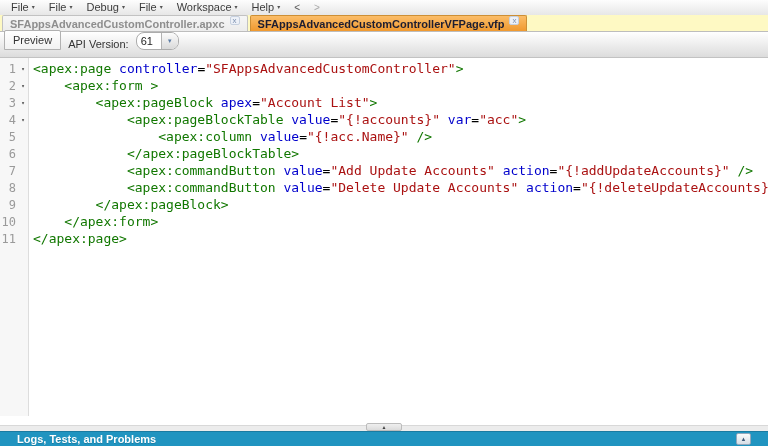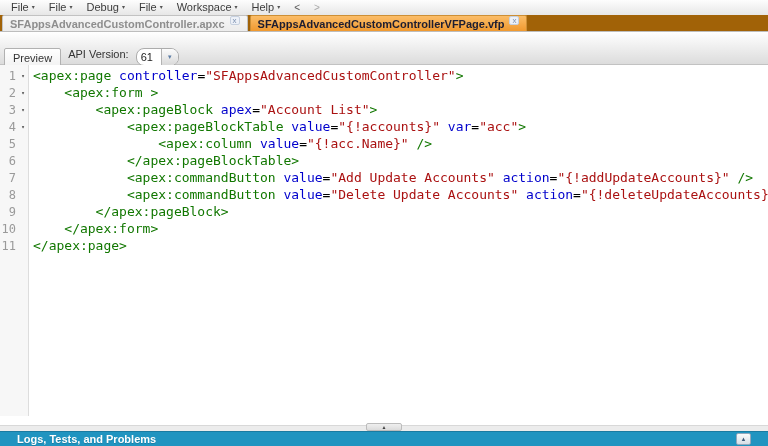--- a/index.html
+++ b/index.html
@@ -16,34 +16,34 @@
   
   .menubar{flex:none;height:15px;background:linear-gradient(#fdfdfd,#e7e7e7);
            display:flex;align-items:center;padding-left:4px;font-size:11px;color:#3c3c3c}
   .menu-items{display:flex;align-items:flex-end}
   .menu-item{display:flex;align-items:center;gap:3px;padding:0 7px;cursor:default;line-height:15px}
   .menu-caret{font-size:6px;color:#555;line-height:15px}
   .nav-arrow{padding:0 7px;font-size:10px;color:#555;line-height:15px}
   .nav-arrow.dim{color:#a8a8a8}
 
   
-  .tabstrip{flex:none;height:17px;background:#a16207;border-bottom:1px solid #bdbdbd;
+  .tabstrip{flex:none;height:17px;background:#fef9c3;border-bottom:1px solid #bdbdbd;
             display:flex;align-items:flex-end;padding-left:2px;gap:2px}
   .tab{height:16px;display:flex;align-items:center;font-size:11px;font-weight:bold;
        padding:0 7px;border:1px solid #c2c2c2;border-bottom:none;border-radius:2px 2px 0 0;cursor:default}
   .tab.inactive{background:linear-gradient(#f6f6f6,#ececec);color:#8e8e8e}
   .tab.active{background:linear-gradient(var(--active-tab-top),var(--active-tab-bottom));
               color:#1d1d30;border-color:#cd8f35}
   .tab-close{margin-left:5px;width:10px;height:9px;line-height:7px;font-size:8px;font-weight:normal;
              text-align:center;background:#edf1f8;color:#7b8fae;border:1px solid #c6d0df;
              border-radius:2px;position:relative;top:-3px;cursor:pointer}
 
   
   .toolbar{flex:none;height:26px;background:linear-gradient(#ffffff,#dcdcdc);
-           border-bottom:1px solid #c2c2c2;display:flex;align-items:flex-start;padding:16px 4px;gap:7px}
+           border-bottom:1px solid #c2c2c2;display:flex;align-items:flex-end;padding:7px 4px;gap:7px}
   .preview-btn{font-family:"Liberation Sans",sans-serif;font-size:11px;color:#333;
                background:linear-gradient(#ffffff,#f2f2f2);border:1px solid #b1b1b1;
                border-radius:2px 2px 0 0;padding:3px 8px;cursor:pointer}
   .api-label{font-size:11px;color:#333}
   .combo{display:flex;height:18px;border:1px solid #acacac;border-radius:8px;overflow:hidden;
          background:#fff;cursor:pointer}
   .combo-value{width:24px;font-size:11px;line-height:16px;padding:0 4px;color:#222}
   .combo-btn{width:17px;background:linear-gradient(#fcfcfc,#d9d9d9);border-left:1px solid #b3b3b3;
              display:flex;align-items:center;justify-content:center;color:#5d7da5;font-size:7px}
 

